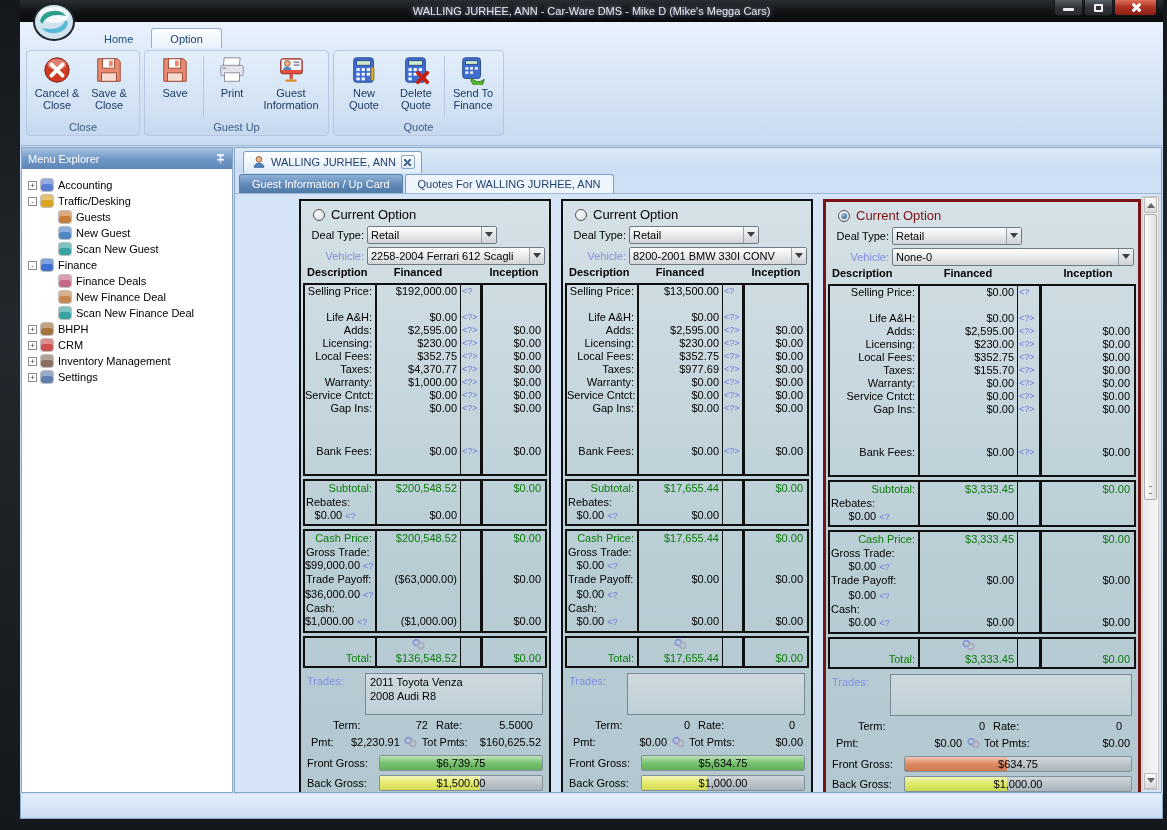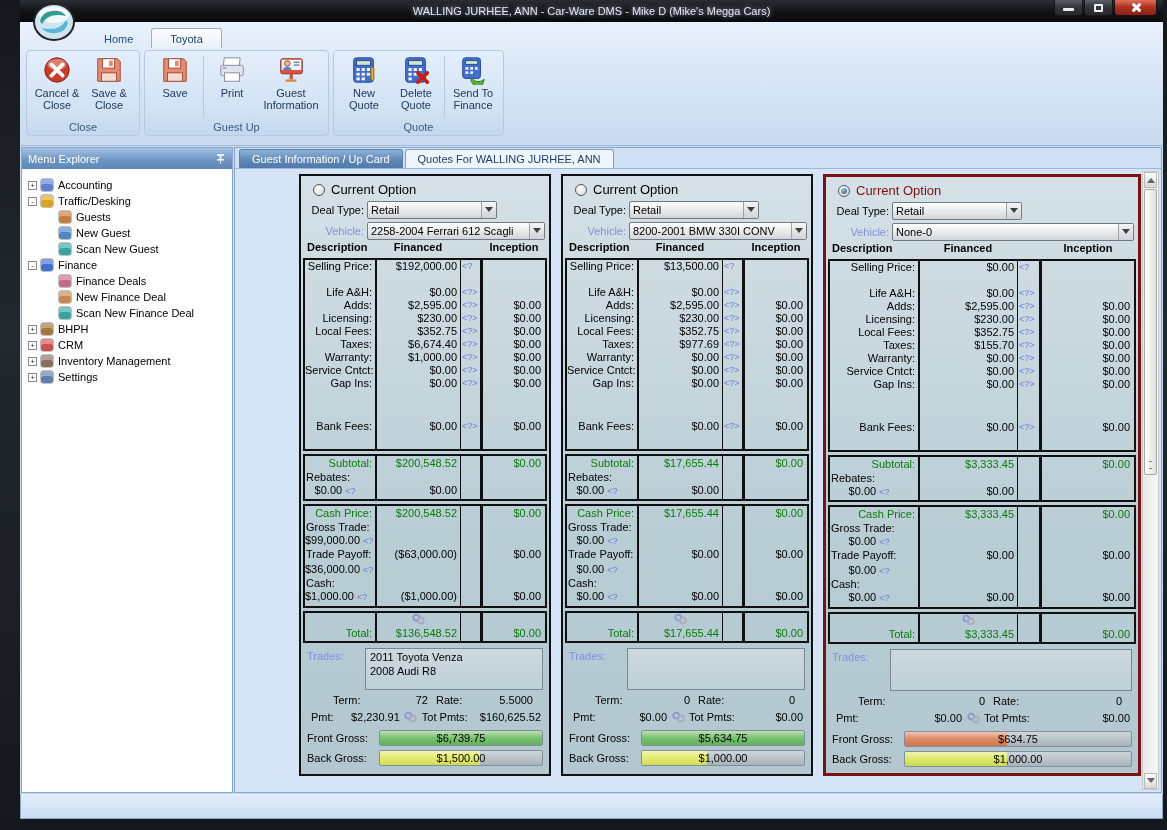--- a/index.html
+++ b/index.html
@@ -168,21 +168,21 @@
         </div>
       <div class="wbtn close">
           <span class="glyph-x"></span>
         </div>
     </div>
   </div>
 
   <div class="ribbon">
     <div class="rtabs">
       <div class="rtab">Home</div>
-      <div class="rtab active">Toyota</div>
+      <div class="rtab active">Option</div>
     </div>
     <div class="rbody">
       <div class="rgroup">
         <div class="rbtns">
           <div class="rbtn">
             <svg viewBox="0 0 32 32">
               <circle cx="16" cy="16" r="13" fill="#cf3a22" stroke="#7e1f14"></circle>
               <ellipse cx="16" cy="10" rx="10" ry="6" fill="#ffffff" opacity="0.35"></ellipse>
               <path d="M10 10 L22 22 M22 10 L10 22" stroke="#fff" stroke-width="4" stroke-linecap="round"></path>
             </svg>
@@ -371,20 +371,30 @@
           </div>
           <div class="tree-item">
             <span class="expander">+</span>
             <span class="tree-chip" style="background:#5f7fae"></span>
             <span>Settings</span>
           </div>
         </div>
     </div>
 
     <div class="content">
+      <div class="docstrip">
+        <div class="doctab">
+          <svg width="14" height="14" viewBox="0 0 16 16">
+            <circle cx="8" cy="5" r="3.2" fill="#f0b68a" stroke="#8a5a30"></circle>
+            <path d="M2.5 14 c0 -6 11 -6 11 0 z" fill="#4f86c6" stroke="#2c5a8e"></path>
+          </svg>
+          <span>WALLING JURHEE, ANN</span>
+          <span class="tabclose"></span>
+        </div>
+      </div>
       <div class="substrip">
         <div class="subtab hl">Guest Information / Up Card</div>
         <div class="subtab active">Quotes For WALLING JURHEE, ANN</div>
       </div>
       <div class="canvas">
         <div class="panels">
             <div class="panel">
   <div class="phead">
     <div class="prow radio-row">
       <span class="radio"></span>
@@ -442,21 +452,21 @@
     <div class="ci">$0.00</div>
                 </div>
                 <div class="frow">
     <div class="cl">Local Fees:</div>
     <div class="cf">$352.75</div>
     <div class="cm">&lt;?&gt;</div>
     <div class="ci">$0.00</div>
                 </div>
                 <div class="frow">
     <div class="cl">Taxes:</div>
-    <div class="cf">$6,674.40</div>
+    <div class="cf">$4,370.77</div>
     <div class="cm">&lt;?&gt;</div>
     <div class="ci">$0.00</div>
                 </div>
                 <div class="frow">
     <div class="cl">Warranty:</div>
     <div class="cf">$1,000.00</div>
     <div class="cm">&lt;?&gt;</div>
     <div class="ci">$0.00</div>
                 </div>
                 <div class="frow">

